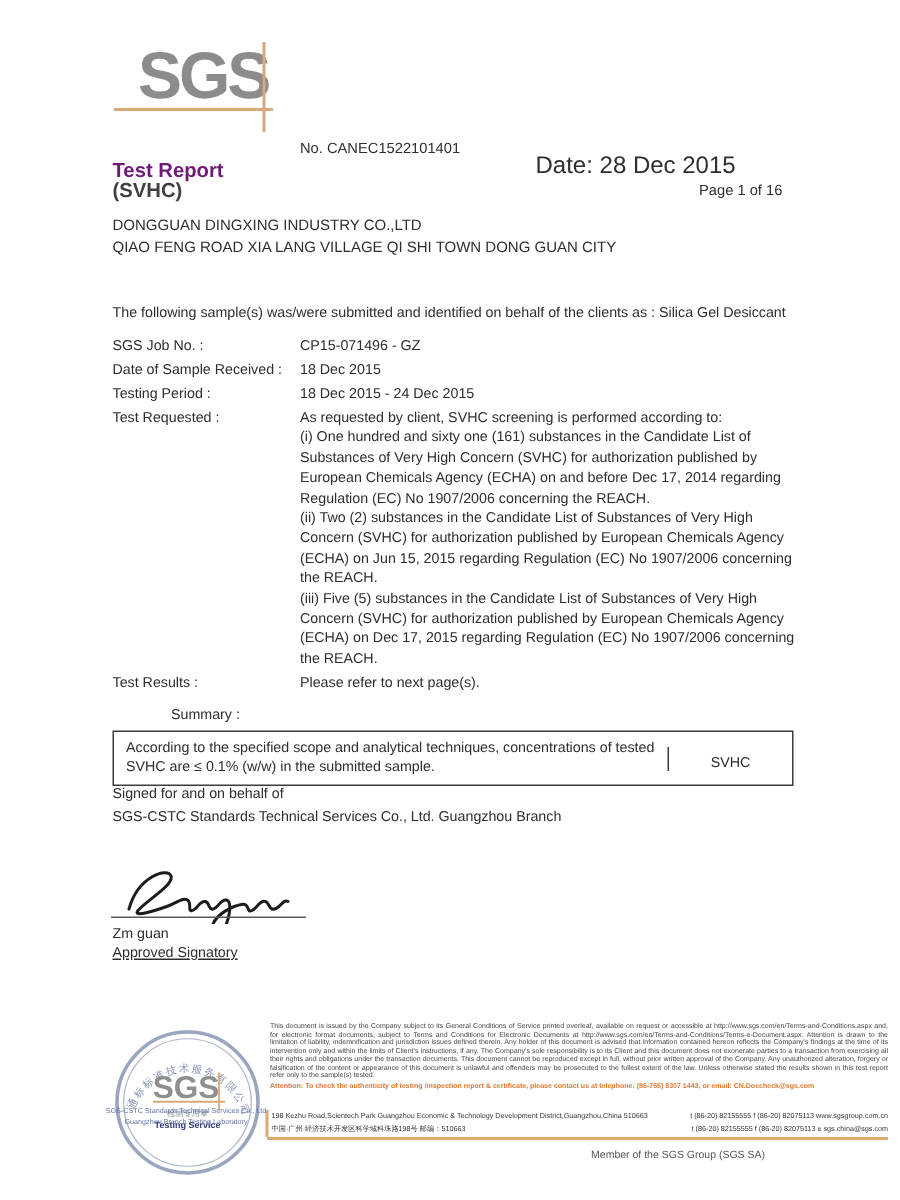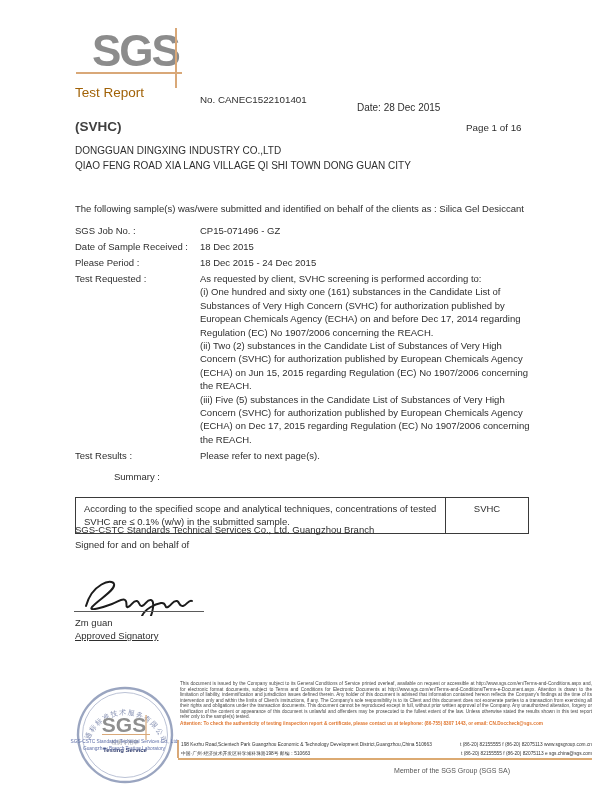--- a/index.html
+++ b/index.html
@@ -10,35 +10,35 @@
     color:#2e2e2e;
   }
   
   .logo-text{
     position:absolute;left:92px;top:26px;
     font-size:44px;font-weight:bold;color:#8c8c8c;letter-spacing:-2px;
   }
   .logo-hline{position:absolute;left:76px;top:72px;width:106px;height:2px;background:#d9a878;}
   .logo-vline{position:absolute;left:175px;top:28px;width:2px;height:60px;background:#d9a878;}
   
-  .doc-title{position:absolute;left:75px;top:85px;font-size:13.5px;font-weight:normal;color:#a16207;}
+  .doc-title{position:absolute;left:75px;top:106px;font-size:13.5px;font-weight:bold;color:#701a75;}
   .doc-subtitle{position:absolute;left:75px;top:119px;font-size:13.5px;font-weight:bold;color:#404040;}
   .doc-no{position:absolute;left:200px;top:94px;font-size:9.8px;text-align:right;}
-  .doc-date{position:absolute;left:357px;top:102px;font-size:10px;}
+  .doc-date{position:absolute;left:357px;top:102px;font-size:16px;}
   .doc-page{position:absolute;left:466px;top:102px;font-size:9.8px;margin-top:20px;}
   
   .client{position:absolute;left:75px;top:143px;font-size:10px;line-height:15px;}
   
   .intro{position:absolute;left:75px;top:203px;width:470px;font-size:9.5px;}
   .info{position:absolute;left:75px;top:224px;width:456px;font-size:9.5px;}
   .info-row{display:flex;margin-bottom:2.6px;}
   .info-label{width:125px;flex:none;line-height:13.4px;}
   .info-value{flex:1;white-space:pre-line;line-height:13.4px;}
   .summary-label{margin-top:9px;font-size:9.5px;margin-left:39px;}
-  .summary-box{margin-top:15px;border:1.5px solid #3a3a3a;display:flex;width:452px;background:#fff;}
+  .summary-box{margin-top:5px;border:1.5px solid #3a3a3a;display:flex;width:452px;background:#fff;align-items:center;}
   .summary-text{flex:1;padding:4px 8px 5px 8px;line-height:13px;font-size:9.5px;}
   .summary-result{width:82px;flex:none;border-left:1.5px solid #3a3a3a;text-align:center;padding-top:5px;font-size:9.5px;}
   
   .signed{position:absolute;left:75px;top:523px;font-size:9.5px;line-height:14.5px;}
   .sig-svg{position:absolute;left:78px;top:576px;}
   .sig-line{position:absolute;left:74px;top:611px;width:130px;height:0;border-top:1.6px solid #5a5a5a;}
   .sig-name{position:absolute;left:75px;top:617px;font-size:9.5px;}
   .sig-role{position:absolute;left:75px;top:630px;font-size:9.5px;text-decoration:underline;}
   
   .stamp-svg{position:absolute;left:72px;top:682px;}
@@ -78,21 +78,21 @@
   <div class="info">
     <div class="info-row">
       <div class="info-label">SGS Job No. :</div>
       <div class="info-value">CP15-071496 - GZ</div>
     </div>
     <div class="info-row">
       <div class="info-label">Date of Sample Received :</div>
       <div class="info-value">18 Dec 2015</div>
     </div>
     <div class="info-row">
-      <div class="info-label">Please Period :</div>
+      <div class="info-label">Testing Period :</div>
       <div class="info-value">18 Dec 2015 - 24 Dec 2015</div>
     </div>
     <div class="info-row">
       <div class="info-label">Test Requested :</div>
       <div class="info-value">As requested by client, SVHC screening is performed according to:
 (i) One hundred and sixty one (161) substances in the Candidate List of Substances of Very High Concern (SVHC) for authorization published by European Chemicals Agency (ECHA) on and before Dec 17, 2014 regarding Regulation (EC) No 1907/2006 concerning the REACH.
 (ii) Two (2) substances in the Candidate List of Substances of Very High Concern (SVHC) for authorization published by European Chemicals Agency (ECHA) on Jun 15, 2015 regarding Regulation (EC) No 1907/2006 concerning the REACH.
 (iii) Five (5) substances in the Candidate List of Substances of Very High Concern (SVHC) for authorization published by European Chemicals Agency (ECHA) on Dec 17, 2015 regarding Regulation (EC) No 1907/2006 concerning the REACH.</div>
     </div>
     <div class="info-row">
@@ -101,22 +101,22 @@
     </div>
 
     <div class="summary-label">Summary :</div>
     <div class="summary-box">
       <div class="summary-text">According to the specified scope and analytical techniques, concentrations of tested SVHC are ≤ 0.1% (w/w) in the submitted sample.</div>
       <div class="summary-result">SVHC</div>
     </div>
   </div>
 
   <div class="signed">
+    <div>Signed for and on behalf of</div>
     <div>SGS-CSTC Standards Technical Services Co., Ltd. Guangzhou Branch</div>
-    <div>Signed for and on behalf of</div>
   </div>
 
   <svg class="sig-svg" width="150" height="40" viewBox="0 0 150 40">
     <path d="M8,30 C14,8 34,2 36,8 C38,14 20,24 14,31 C10,36 26,31 34,28 C40,26 44,22 47,24 C50,26 47,32 50,31 C54,30 55,24 59,25 C62,26 61,31 64,30 C68,29 69,23 73,24 C77,25 75,37 71,44 C68,50 61,48 64,40 C67,33 77,28 83,27 C89,26 86,33 90,31 C94,29 95,24 99,25 C102,26 101,31 105,30 C109,29 111,23 114,25" fill="none" stroke="#1c1c1c" stroke-width="2" stroke-linecap="round"></path>
   </svg>
   <div class="sig-line"></div>
   <div class="sig-name">Zm guan</div>
   <div class="sig-role">Approved Signatory</div>
 
   <svg class="stamp-svg" width="106" height="106" viewBox="0 0 106 106">

